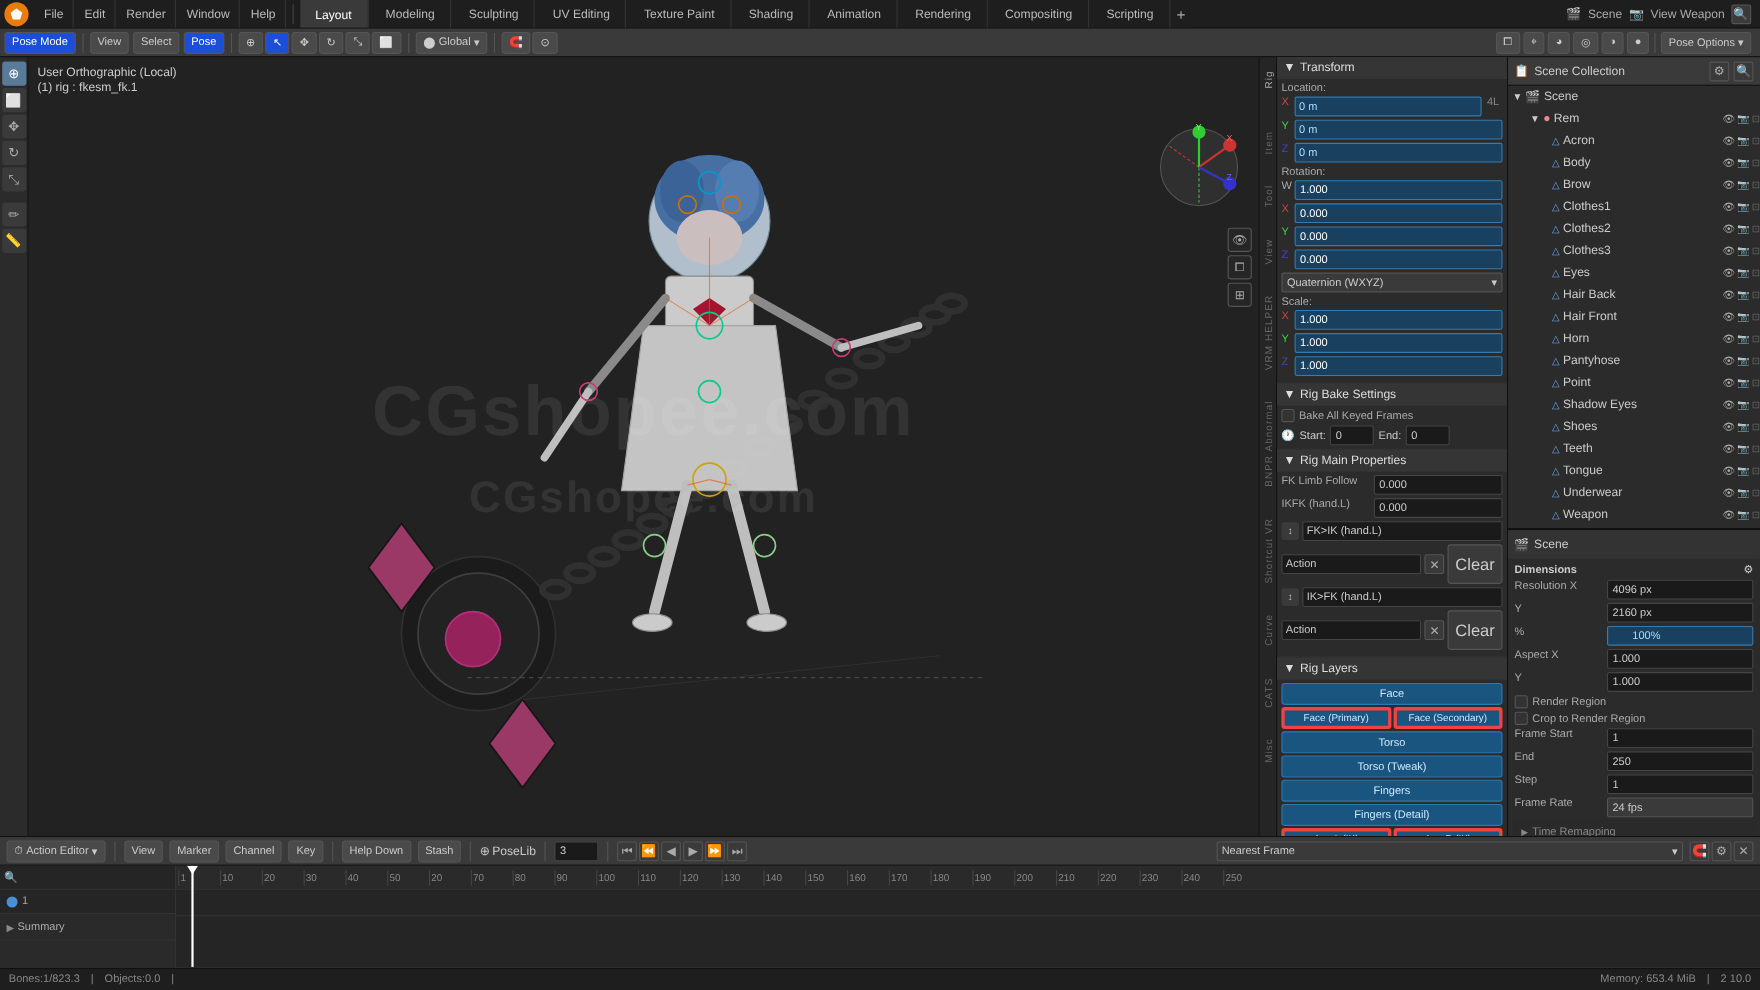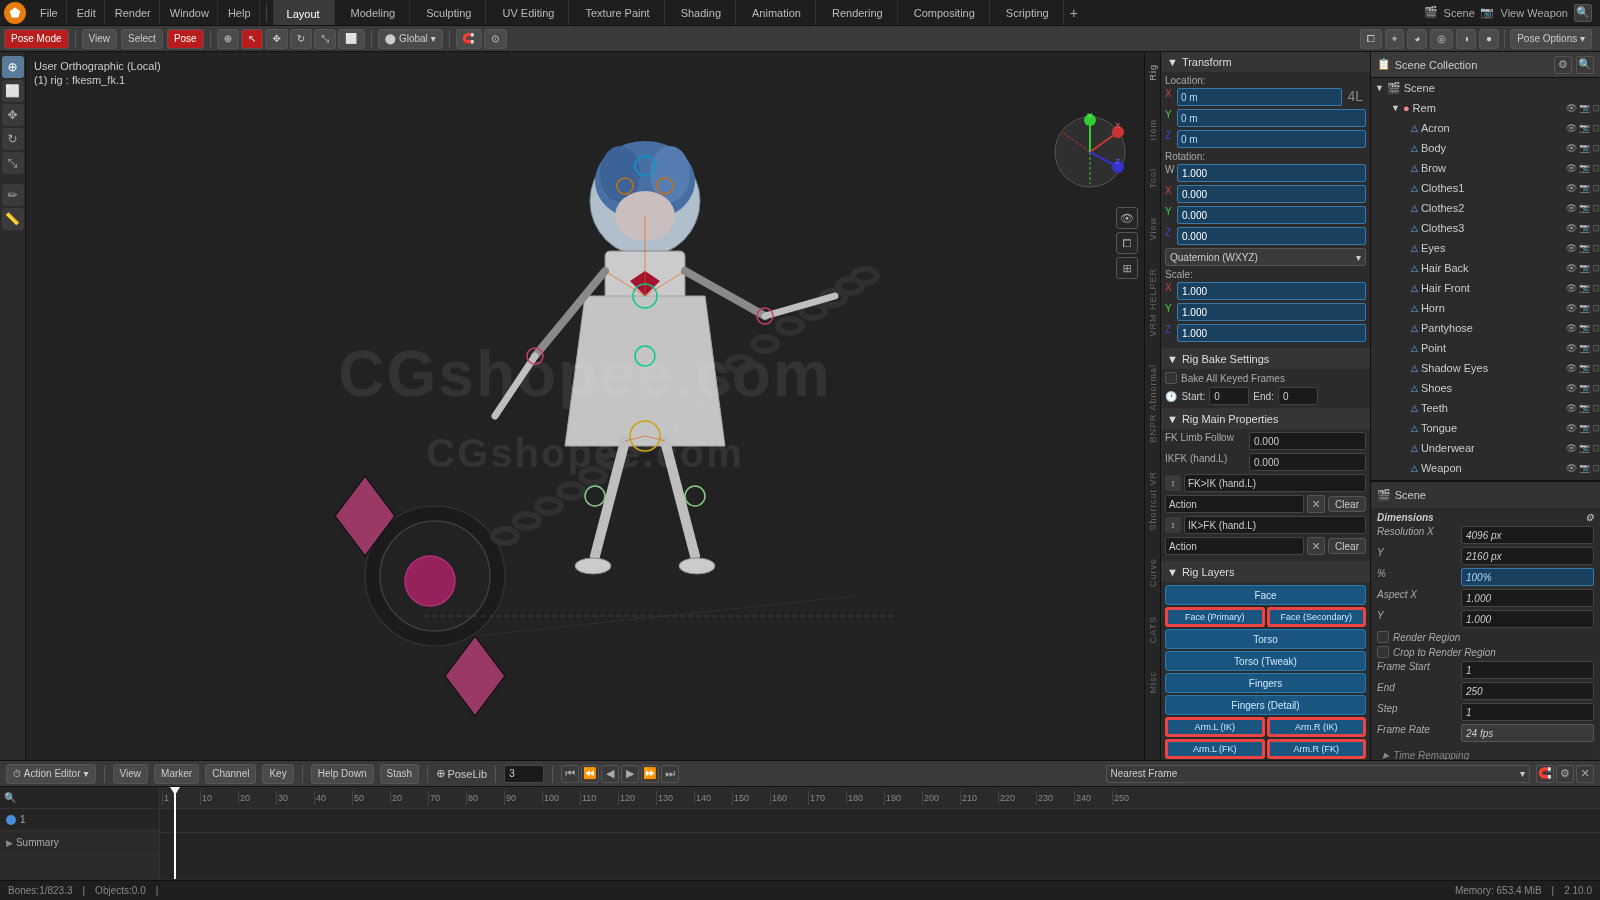--- a/index.html
+++ b/index.html
@@ -33,21 +33,21 @@
       background: #4a4a4a;
       border: 1px solid #555;
       color: #ccc;
       font-size: 10px;
       cursor: pointer;
       border-radius: 3px;
       display: flex;
       align-items: center;
       gap: 3px;
     }
-    .toolbar-btn.active { background: #b91c1c; color: #fff; }
+    .toolbar-btn.active { background: #1d4ed8; color: #fff; }
     .toolbar-separator { width: 1px; height: 18px; background: #555; margin: 0 2px; }
 
     
     .main-area {
       flex: 1;
       display: flex;
       overflow: hidden;
     }
 
     
@@ -240,23 +240,23 @@
       border-radius: 3px;
       cursor: pointer;
       display: flex;
       align-items: center;
       justify-content: center;
     }
     .gray-btn {
       background: #3a3a3a;
       border: 1px solid #555;
       color: #ccc;
-      height: 16px;
+      height: 36px;
       width: 100%;
-      font-size: 10px;
+      font-size: 15px;
       border-radius: 3px;
       cursor: pointer;
       display: flex;
       align-items: center;
       justify-content: center;
       margin-bottom: 2px;
     }
 
     .action-row {
       display: flex;
@@ -396,21 +396,21 @@
       align-items: center;
       min-width: 40px;
     }
     .num-field-blue {
       height: 18px;
       background: #1a4060;
       border: 1px solid #3a7aaa;
       border-radius: 2px;
       color: #aaddff;
       font-size: 10px;
-      padding: 0 4px;
+      padding: 0 22px;
       display: flex;
       align-items: center;
       min-width: 40px;
     }
     .select-field {
       flex: 1;
       height: 18px;
       background: #3a3a3a;
       border: 1px solid #555;
       border-radius: 2px;
@@ -701,21 +701,21 @@
       <div class="rig-section">
         <div class="rig-section-header">
           <span>▼</span>
           <span>Transform</span>
         </div>
         <div class="rig-section-body">
           <div style="font-size:10px; color:#aaa; margin-bottom:2px;">Location:</div>
           <div class="prop-field-row">
             <span class="prop-label" style="width:10px; color:#cc4444;">X</span>
             <div class="prop-xyz-field">0 m</div>
-            <span style="font-size:14px; color:#888; padding:0 3px;">4L</span>
+            <span style="font-size:10px; color:#888; padding:0 3px;">4L</span>
           </div>
           <div class="prop-field-row">
             <span class="prop-label" style="width:10px; color:#44cc44;">Y</span>
             <div class="prop-xyz-field">0 m</div>
           </div>
           <div class="prop-field-row">
             <span class="prop-label" style="width:10px; color:#4444cc;">Z</span>
             <div class="prop-xyz-field">0 m</div>
           </div>
           <div style="font-size:10px; color:#aaa; margin-bottom:2px; margin-top:3px;">Rotation:</div>
@@ -1044,21 +1044,21 @@
       </div>
     </div>
 
     <div style="border-top:2px solid #111; flex-shrink:0; overflow-y:auto; max-height:280px;">
 
       <div style="height:26px; background:#333; display:flex; align-items:center; padding:0 6px; gap:4px; font-size:11px;">
         <span>🎬</span>
         <span>Scene</span>
       </div>
 
-      <div style="padding:4px 6px; font-size:10px;font-style:italic;">
+      <div style="padding:4px 6px; font-size:10px;">
         <div style="display:flex; align-items:center; justify-content:space-between; margin-bottom:3px;">
           <span style="font-weight:bold;">Dimensions</span>
           <span>⚙</span>
         </div>
         <div class="prop-row">
           <span class="prop-label-wide">Resolution X</span>
           <div class="num-field" style="flex:1;">4096 px</div>
         </div>
         <div class="prop-row">
           <span class="prop-label-wide">Y</span>

